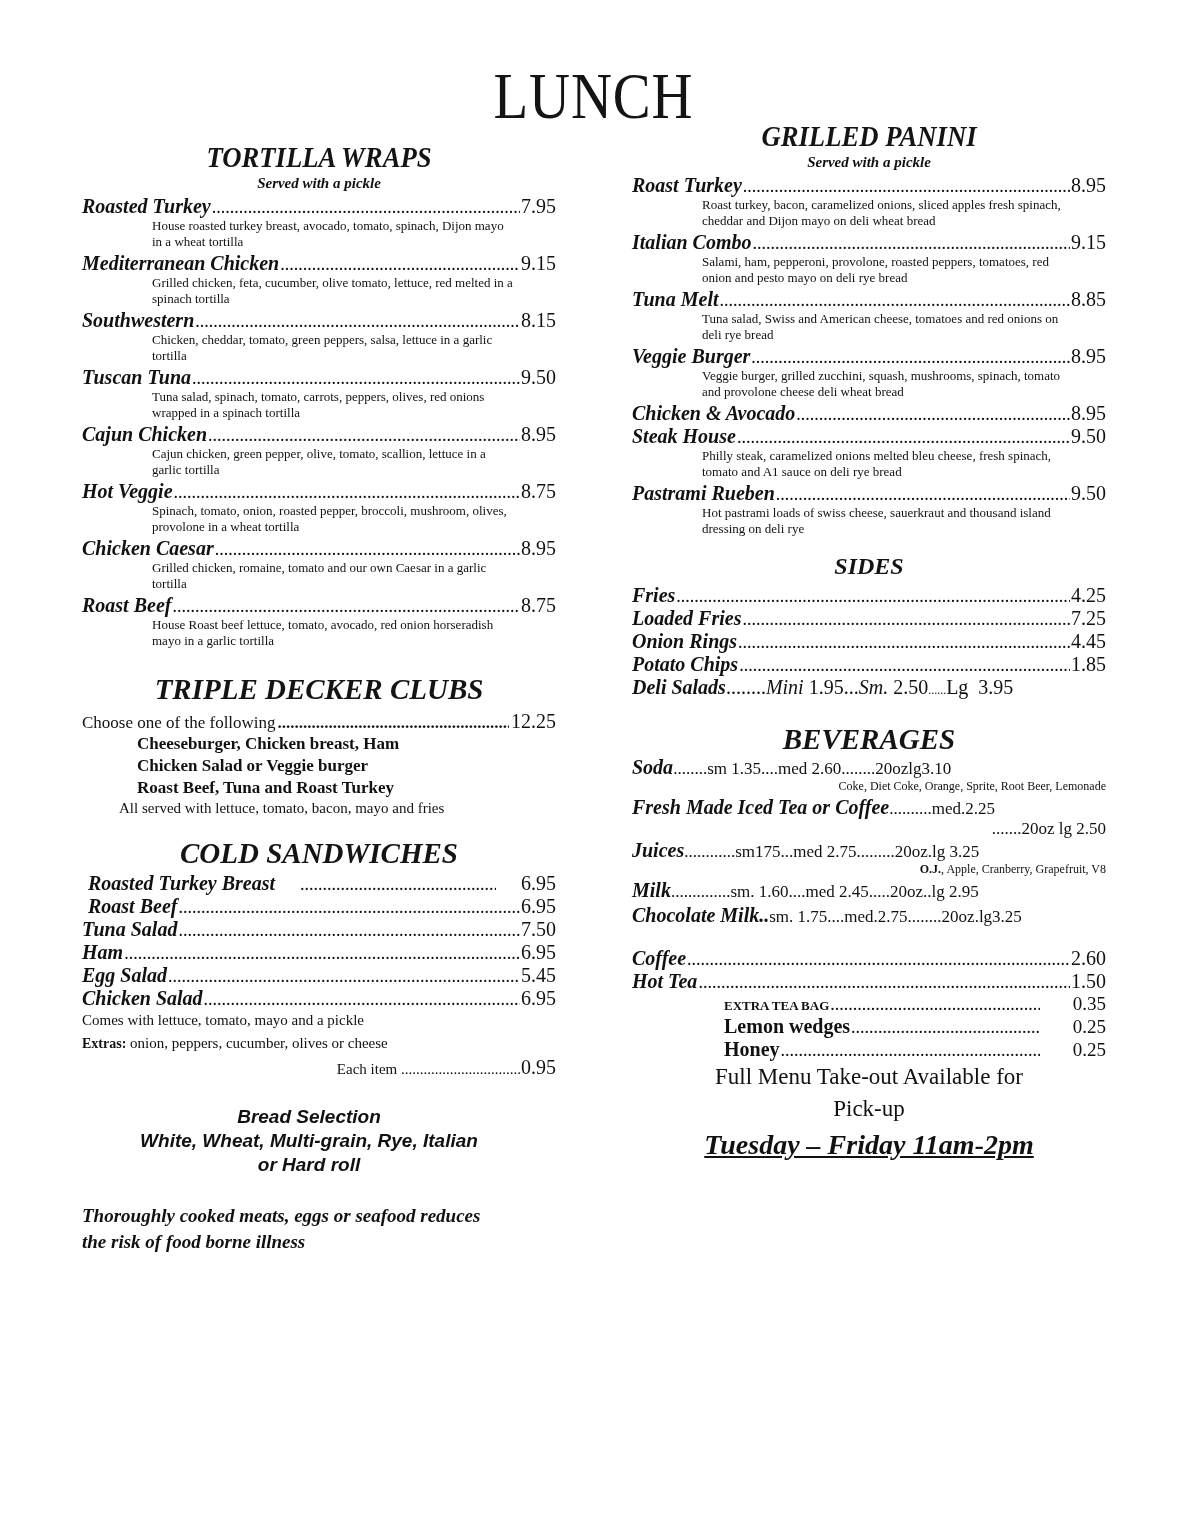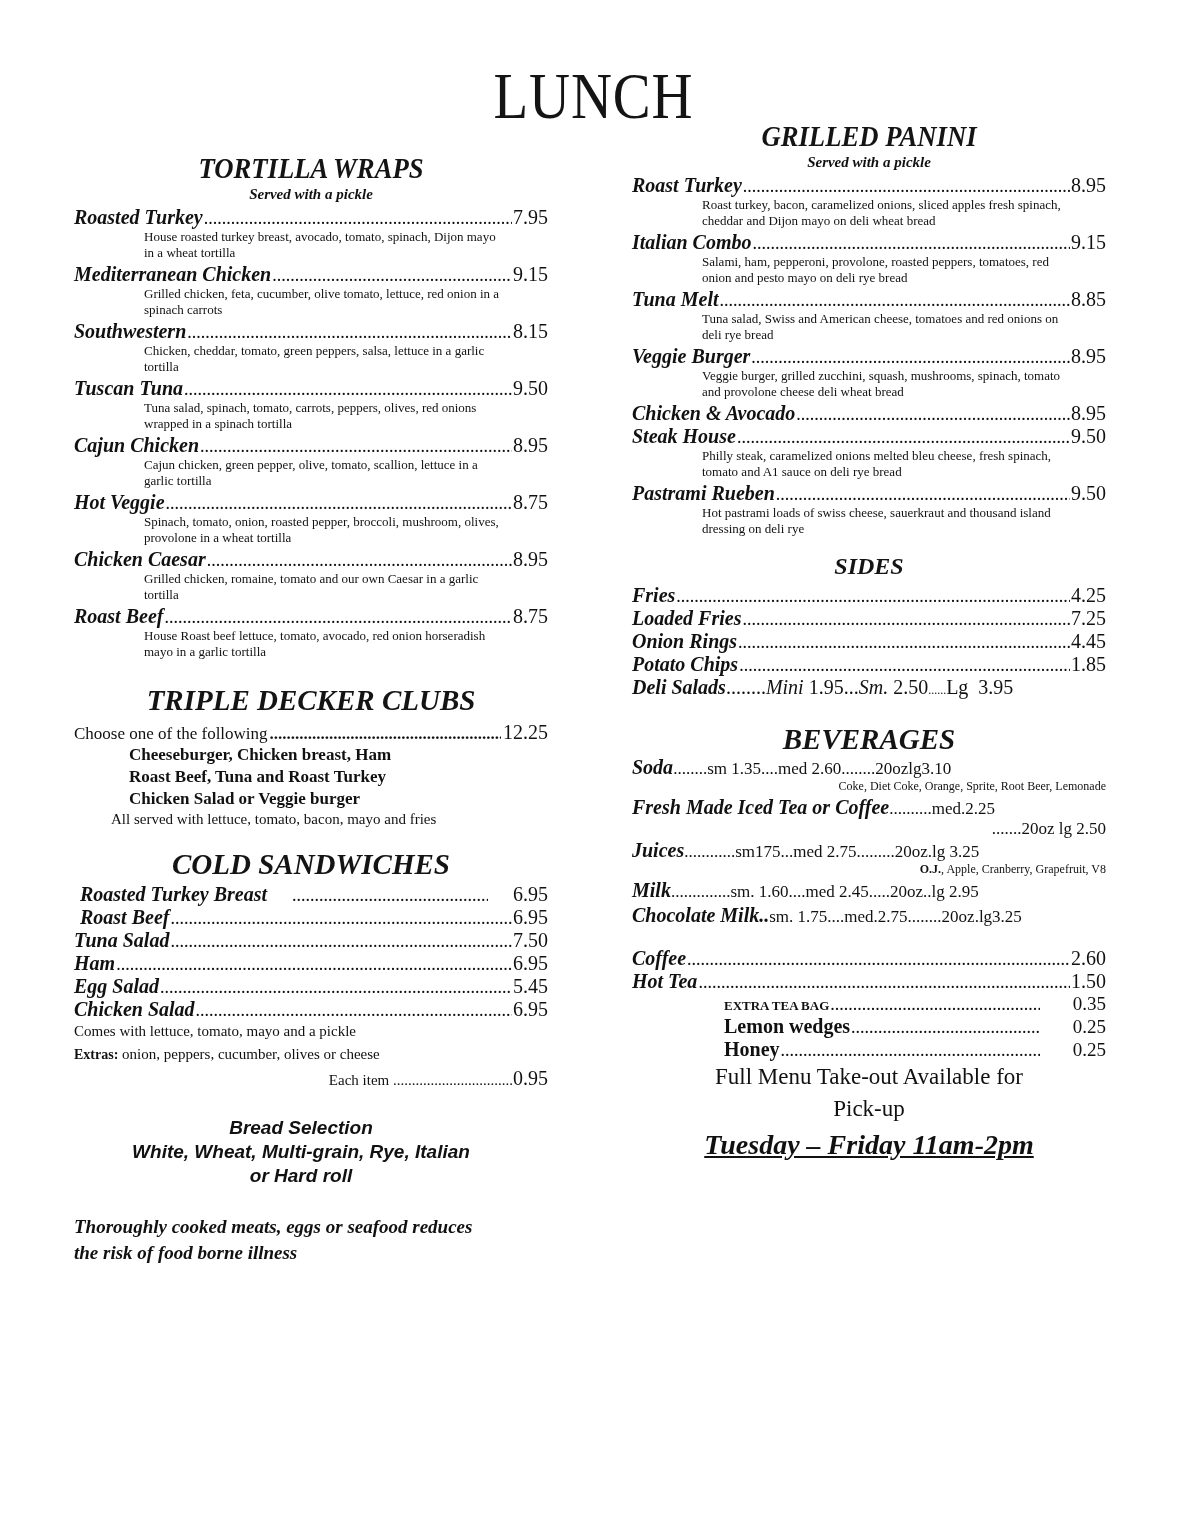--- a/index.html
+++ b/index.html
@@ -54,41 +54,41 @@
   .indent-row .price { font-size: 19px; padding-left: 32px; }
 
   .takeout { text-align: center; font-size: 23px; line-height: 32px; }
   .hours { text-align: center; font-weight: bold; font-style: italic; font-size: 28px; text-decoration: underline; margin-top: 4px; }
 </style>
 </head>
 <body>
 
 <div class="title">LUNCH</div>
 
-<div class="col col-left" style="top:152px;">
+<div class="col col-left" style="top:141px;margin-left:8px;">
 
   <section>
     <div class="sec-title condensed">TORTILLA WRAPS</div>
     <div class="sec-sub">Served with a pickle</div>
 
     <div>
       <div class="row">
           <span class="name">Roasted Turkey</span>
           <span class="dots"></span>
           <span class="price">7.95</span>
         </div>
       <div class="desc">House roasted turkey breast, avocado, tomato, spinach, Dijon mayo in a wheat tortilla</div>
     </div>
     <div>
       <div class="row">
           <span class="name">Mediterranean Chicken</span>
           <span class="dots"></span>
           <span class="price">9.15</span>
         </div>
-      <div class="desc">Grilled chicken, feta, cucumber, olive tomato, lettuce, red onion in a spinach carrots</div>
+      <div class="desc">Grilled chicken, feta, cucumber, olive tomato, lettuce, red melted in a spinach tortilla</div>
     </div>
     <div>
       <div class="row">
           <span class="name">Southwestern</span>
           <span class="dots"></span>
           <span class="price">8.15</span>
         </div>
       <div class="desc">Chicken, cheddar, tomato, green peppers, salsa, lettuce in a garlic tortilla</div>
     </div>
     <div>
@@ -135,22 +135,22 @@
 
   <section style="margin-top:24px;">
     <div class="sec-title big">TRIPLE DECKER CLUBS</div>
     <div class="plain-row" style="margin-top:4px;">
         <span>Choose one of the following</span>
         <span class="dots"></span>
         <span style="font-size:20px;">12.25</span>
       </div>
     <div class="club-list">
       <div>Cheeseburger, Chicken breast, Ham</div>
+      <div>Chicken Salad or Veggie burger</div>
       <div>Roast Beef, Tuna and Roast Turkey</div>
-      <div>Chicken Salad or Veggie burger</div>
     </div>
     <div class="club-note">All served with lettuce, tomato, bacon, mayo and fries</div>
   </section>
 
   <section class="cold" style="margin-top:20px;">
     <div class="sec-title big">COLD SANDWICHES</div>
     <div style="margin-top:2px;">
       <div class="row" style="padding-left:6px;gap:24px;">
           <span class="name">Roasted Turkey Breast</span>
           <span class="dots"></span>

